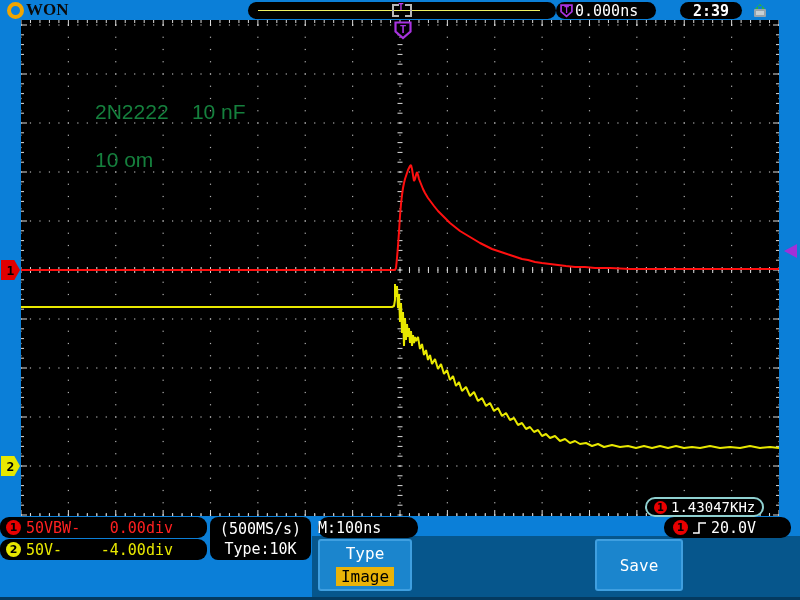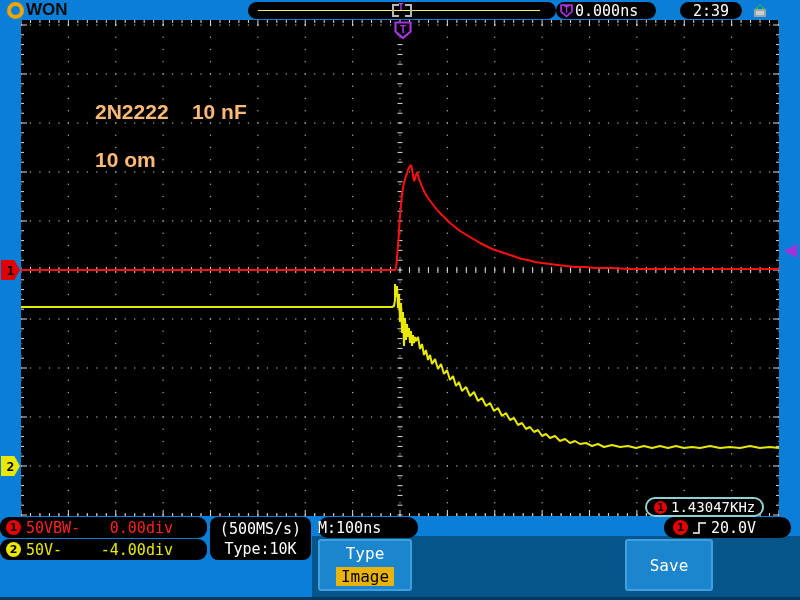--- a/index.html
+++ b/index.html
@@ -2,37 +2,37 @@
 <html><head>
 <meta charset="utf-8">
 <style>
   html,body{margin:0;padding:0;}
   #screen{position:relative;width:800px;height:600px;background:#0b7fd8;overflow:hidden;
           font-family:"DejaVu Sans Mono",monospace;}
   
   .topbar{position:absolute;left:0;top:0;width:800px;height:20px;background:#0b7fd8;}
   .logo{position:absolute;left:7px;top:1px;height:18px;display:flex;align-items:center;gap:2px;}
   .logo-ring{width:9px;height:9px;border:4px solid #f0a500;border-radius:50%;background:transparent;}
-  .logo-text{font-family:Liberation Sans, sans-serif;font-weight:900;font-size:17px;color:#0a0a0a;letter-spacing:0px;}
+  .logo-text{font-family:Liberation Serif, serif;font-weight:900;font-size:17px;color:#0a0a0a;letter-spacing:0px;}
   .pill{position:absolute;background:#000;border-radius:9px;height:17px;top:2px;display:flex;align-items:center;}
   .trig-pill{left:113px;width:88px;background:#3b82f6;justify-content:flex-start;color:#000;font-size:15px;margin-top:36px;}
   .record-pill{left:248px;width:308px;}
   .rec-line{position:absolute;left:10px;top:8px;width:282px;height:1px;background:#f0f060;}
   .brk{position:absolute;top:2px;width:5px;height:9px;}
   .brk-l{left:144px;border-left:2px solid #b8b8b8;border-top:2px solid #b8b8b8;border-bottom:2px solid #b8b8b8;}
   .brk-r{left:157px;border-right:2px solid #b8b8b8;border-top:2px solid #b8b8b8;border-bottom:2px solid #b8b8b8;}
   .brk-t{position:absolute;left:146px;top:0px;width:14px;text-align:center;color:#c040f0;font-size:9px;font-weight:bold;}
   .time-pill{left:556px;width:96px;gap:2px;padding-left:4px;color:#fff;font-size:15px;}
-  .clock-pill{left:680px;width:62px;justify-content:center;color:#fff;font-size:15px;}
+  .clock-pill{left:680px;width:62px;justify-content:center;color:#fff;font-size:15px;font-weight:bold;}
   .usb{position:absolute;left:751px;top:3px;}
   
   #plot{position:absolute;left:21px;top:20px;width:758px;height:496px;background:#000;}
   #scope-svg{position:absolute;left:0;top:0;}
-  .anno{position:absolute;color:#fdba74;font-family:"Liberation Sans",sans-serif;
-        font-weight:bold;font-size:21px;white-space:pre;}
+  .anno{position:absolute;color:#15803d;font-family:"Liberation Sans",sans-serif;
+        font-weight:normal;font-size:21px;white-space:pre;}
   .anno1{left:74px;top:80px;}
   .anno2{left:74px;top:128px;}
   .trig-top{position:absolute;left:394px;top:21px;z-index:5;}
   .trig-level{position:absolute;left:784px;top:244px;z-index:5;}
   .chm{position:absolute;left:1px;width:19px;height:20px;z-index:5;display:flex;align-items:center;
        justify-content:center;color:#000;font-size:13px;font-weight:bold;
        clip-path:polygon(0 0,70% 0,100% 50%,70% 100%,0 100%);}
   .chm1{top:260px;background:#e00000;}
   .chm2{top:456px;background:#e8e800;}
   .freq-badge{position:absolute;left:645px;top:497px;height:16px;z-index:6;background:#000;
@@ -53,21 +53,21 @@
   .spA .val,.spB .val{margin-left:auto;padding-right:28px;}
   .spC{left:210px;top:517px;width:101px;height:43px;border-radius:8px;flex-direction:column;justify-content:center;
        color:#fff;font-size:15px;line-height:20px;text-align:center;}
   .spM{left:318px;top:517px;width:100px;height:21px;border-radius:10px;color:#fff;font-size:15px;box-sizing:border-box;z-index:4;}
   .spT{left:664px;top:517px;width:127px;height:21px;border-radius:10px;gap:4px;padding-left:9px;box-sizing:border-box;color:#fff;font-size:15px;z-index:4;}
   
   .menu-band{position:absolute;left:312px;top:536px;width:488px;height:64px;background:#06568c;z-index:2;padding-left:16px;}
   .btn{position:absolute;background:#1b85cd;border:2px solid #3f9fe0;border-radius:3px;color:#fff;
        font-size:16px;display:flex;flex-direction:column;align-items:center;justify-content:center;gap:4px;cursor:pointer;}
   .btn-type{left:6px;top:3px;width:90px;height:48px;}
-  .btn-save{left:283px;top:3px;width:84px;height:48px;margin-left:30px;}
+  .btn-save{left:283px;top:3px;width:84px;height:48px;}
   .btn .sel{background:#eab308;color:#000;padding:0 5px;}
   .bottom-strip{position:absolute;left:0;top:597px;width:800px;height:3px;background:#043a60;z-index:3;}
 </style>
 </head>
 <body>
 
 <div id="screen">
 
   <div class="topbar">
     <div class="logo">

